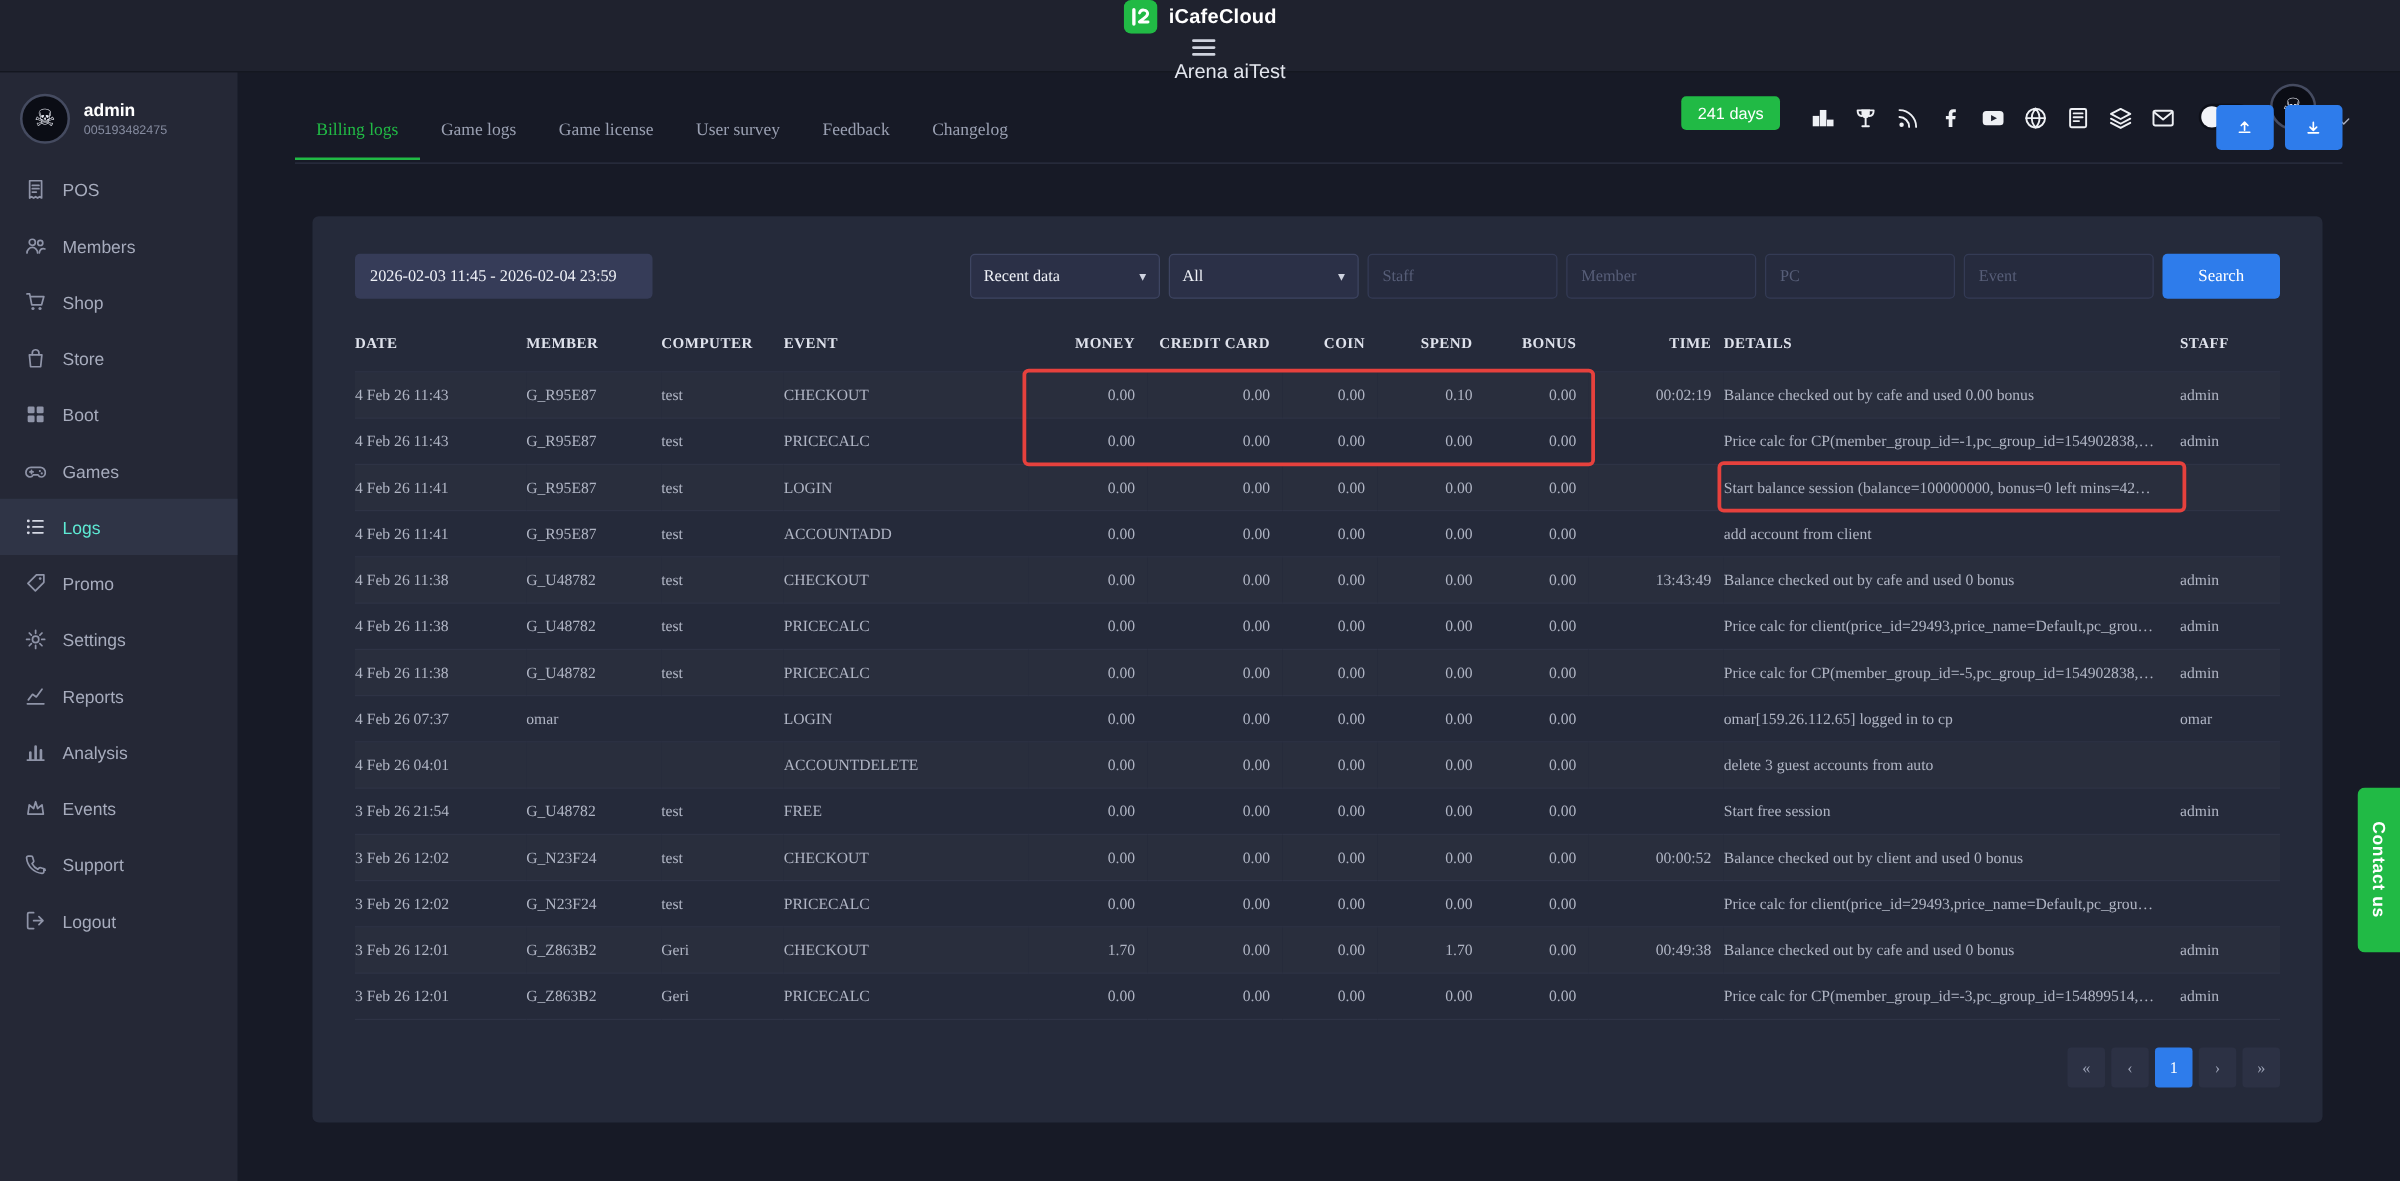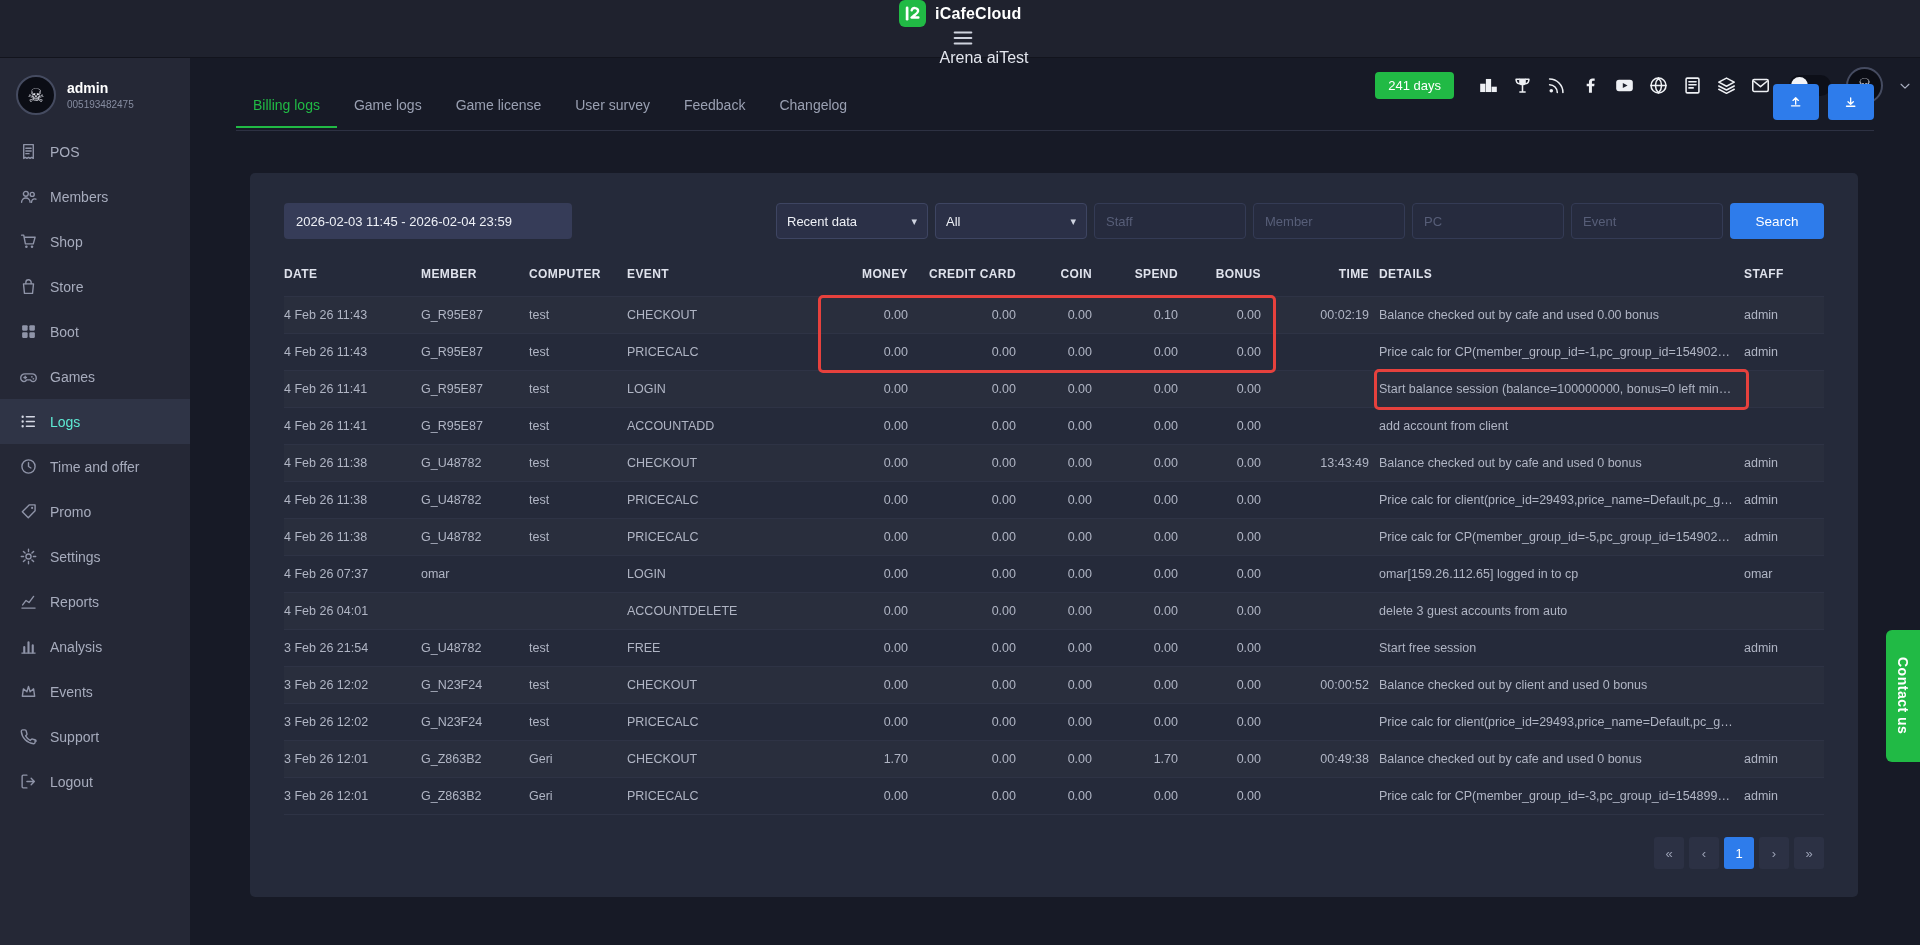--- a/index.html
+++ b/index.html
@@ -14,21 +14,21 @@
   .topbar{
     height:58px; display:flex; align-items:center;
     background:#1f222e; border-bottom:1px solid #12141d;flex-direction:column;
   }
   .brand{ width:150px; display:flex; align-items:center; gap:9px; padding-left:14px; cursor:pointer; }
   .logo svg{ width:27px; height:27px; display:block; }
   .brand-text{ color:#fff; font-size:16px; font-weight:bold; letter-spacing:.2px; }
   .hamburger{ width:22px; height:22px; color:#cfd3de; margin-left:6px; cursor:pointer; }
   .hamburger svg{ width:22px; height:22px; }
   .page-title{ margin-left:48px; font-size:16px; color:#e3e6ee;text-align:center; }
-  .tb-right{ margin-left:auto; display:flex; align-items:center; gap:15px; padding-right:8px; }
+  .tb-right{ margin-left:auto; display:flex; align-items:flex-end; gap:15px; padding-right:38px; }
   .days-badge{
     background:var(--accent-green,#21ba45); color:#fff; font-size:13px;
     padding:6px 13px; border-radius:4px; cursor:pointer; white-space:nowrap; margin-right:10px;
   }
   .tb-icons{ display:flex; align-items:center; gap:15px; }
   .tb-ico{ width:19px; height:19px; color:#eef0f4; cursor:pointer; display:inline-flex; }
   .tb-ico svg{ width:19px; height:19px; }
   .theme-toggle{
     width:42px; height:21px; border-radius:11px; background:#0d0f18;
     position:relative; cursor:pointer; display:inline-block; margin-left:4px;
@@ -53,21 +53,21 @@
   .side-user-id{ font-size:10px; color:#868ca0; margin-top:3px; }
   .side-item{
     height:45px; display:flex; align-items:center; gap:13px;
     padding:0 14px 0 20px; font-size:14px; color:#a7acbd; cursor:pointer;
   }
   .side-item .s-ico{ width:17px; height:17px; color:#8f94a8; display:inline-flex; flex-shrink:0; }
   .side-item .s-ico svg{ width:17px; height:17px; }
   .side-item.active{ background:#2f3446; color:#5eead4; }
   .side-item.active .s-ico{ color:#d5d8e4; }
   
-  .main{ flex:1; position:relative; overflow:hidden; }
+  .main{ flex:1; position:relative; overflow:hidden;font-family:Liberation Serif, serif; }
   .tabs-row{
     margin:26px 46px 0 46px; display:flex; align-items:center;
     border-bottom:1px solid #2d3142;
   }
   .tabs{ display:flex; }
   .tab{
     padding:10px 17px 13px; font-size:14px; color:#9aa0b2; cursor:pointer;
     border-bottom:2px solid transparent; white-space:nowrap;
   }
   .tab.active{ color:var(--accent-green,#21ba45); border-bottom-color:var(--accent-green,#21ba45); }
@@ -78,21 +78,21 @@
     align-items:center; justify-content:center;
   }
   .icon-btn svg{ width:17px; height:17px; }
   
   .card{
     margin:42px 62px 0 60px; background:#252a3a; border-radius:5px;
     padding:30px 34px 28px;
   }
   .filters{ display:flex; align-items:center; gap:7px; }
   .date-input{
-    width:288px; height:36px; background:#363c58; border:none; border-radius:4px;
+    width:238px; height:36px; background:#363c58; border:none; border-radius:4px;
     color:#eef0f6; font-size:13px; padding:0 12px; font-family:inherit; outline:none;
   }
   .select{
     width:152px; height:36px; background:#2b3047; border:1px solid #3e4562; border-radius:4px;
     display:flex; align-items:center; justify-content:space-between;
     padding:0 10px; color:#eef0f6; font-size:13px; cursor:pointer;
   }
   .select.push{ margin-left:auto; }
   .caret{ color:#cfd3e0; font-size:11px; }
   .txt{
@@ -309,29 +309,20 @@
             <svg viewBox="0 0 16 16" width="1em" height="1em" fill="none" stroke="currentColor" stroke-width="1.3" stroke-linecap="round" stroke-linejoin="round" style="width:100%;height:100%;display:block">
               <path d="M2.5 3.5h.01M2.5 8h.01M2.5 12.5h.01" stroke-width="2.2"></path>
               <path d="M6 3.5h7.5M6 8h7.5M6 12.5h7.5"></path>
             </svg>
           </span>
           <span class="s-label">Logs</span>
         </div>
         <div class="side-item">
           <span class="s-ico">
             <svg viewBox="0 0 16 16" width="1em" height="1em" fill="none" stroke="currentColor" stroke-width="1.3" stroke-linecap="round" stroke-linejoin="round" style="width:100%;height:100%;display:block">
-              <circle cx="8" cy="8" r="6.2"></circle>
-              <path d="M8 4.5V8l2.3 1.4"></path>
-            </svg>
-          </span>
-          <span class="s-label">Time and offer</span>
-        </div>
-        <div class="side-item">
-          <span class="s-ico">
-            <svg viewBox="0 0 16 16" width="1em" height="1em" fill="none" stroke="currentColor" stroke-width="1.3" stroke-linecap="round" stroke-linejoin="round" style="width:100%;height:100%;display:block">
               <path d="M8.6 1.8h5.6v5.6L7.8 13.8 2.2 8.2z"></path>
               <circle cx="11.4" cy="4.6" r="1" fill="currentColor" stroke="none"></circle>
             </svg>
           </span>
           <span class="s-label">Promo</span>
         </div>
         <div class="side-item">
           <span class="s-ico">
             <svg viewBox="0 0 16 16" width="1em" height="1em" fill="none" stroke="currentColor" stroke-width="1.3" stroke-linecap="round" stroke-linejoin="round" style="width:100%;height:100%;display:block">
               <circle cx="8" cy="8" r="2.4"></circle>

